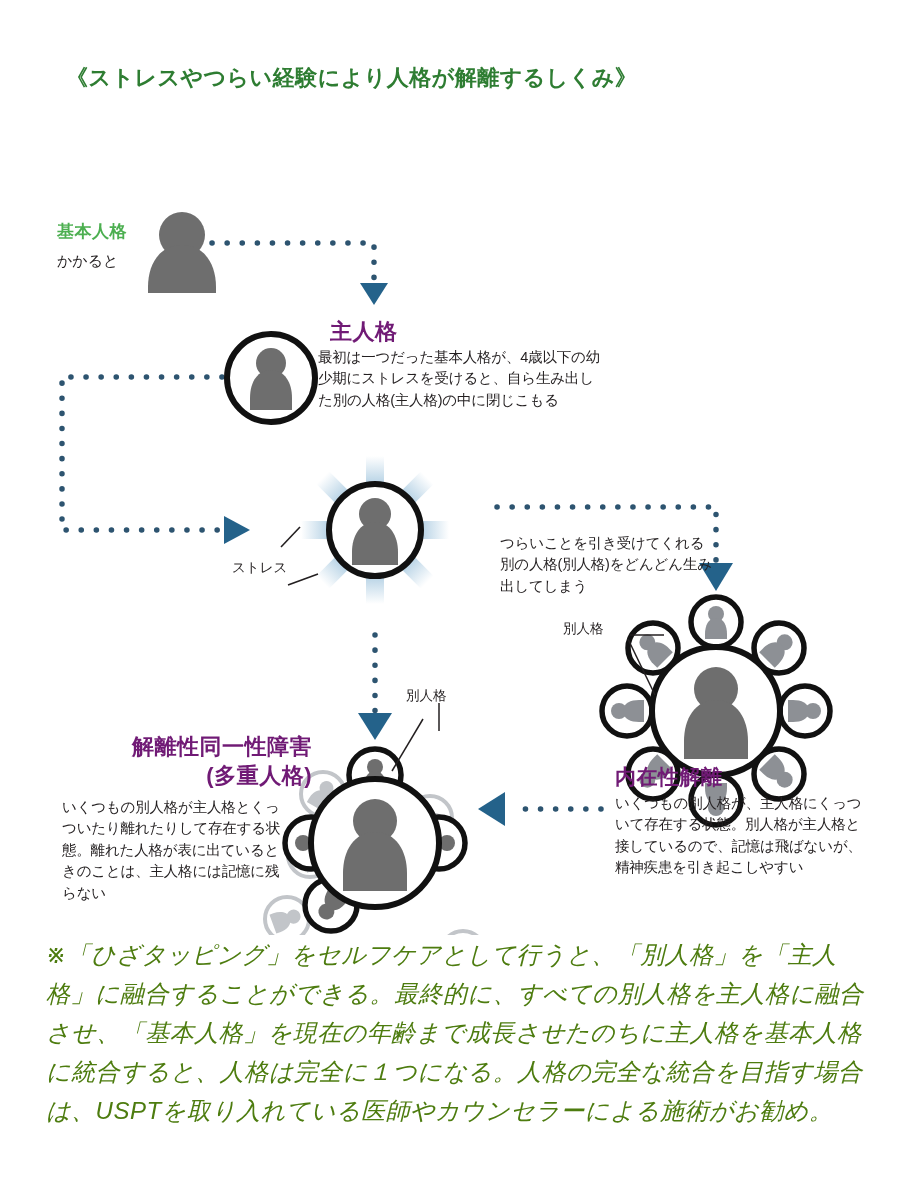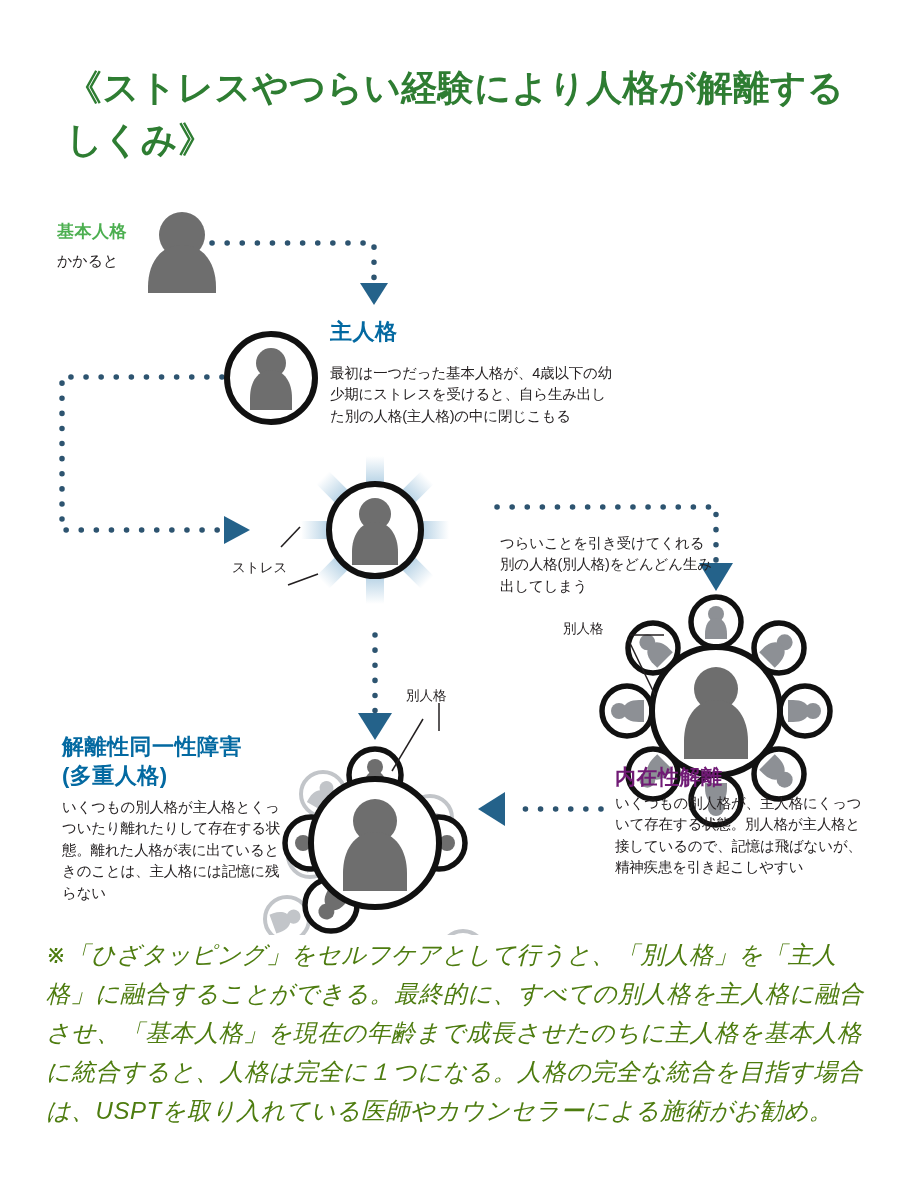--- a/index.html
+++ b/index.html
@@ -6,42 +6,42 @@
   body{
     width:910px;height:1200px;position:relative;overflow:hidden;
     font-family:"Liberation Sans","DejaVu Sans",sans-serif;
     color:#231f20;
   }
   .page{position:relative;width:910px;height:1200px;}
 
   
   #title{
     position:absolute;left:66px;top:62px;width:800px;
-    font-size:36px;font-weight:bold;line-height:1.45;
+    font-size:22px;font-weight:bold;line-height:1.45;
     color:#2e7d32;letter-spacing:.5px;
   }
 
   
   #diagram{position:absolute;left:0;top:195px;width:910px;height:740px;}
   #svgLayer{position:absolute;left:0;top:0;width:910px;height:740px;}
 
   .lbl{position:absolute;}
   .hdr-green{color:#4caf50;font-weight:bold;font-size:17px;letter-spacing:.5px;}
-  .hdr-blue{color:#0369a1;font-weight:bold;font-size:22px;letter-spacing:.5px;}
+  .hdr-blue{color:#701a75;font-weight:bold;font-size:22px;letter-spacing:.5px;text-align:right;}
   .hdr-magenta{color:#701a75;font-weight:bold;font-size:21px;letter-spacing:.5px;}
   .sub{color:#231f20;font-size:15px;line-height:1.45;}
   .body-txt{color:#231f20;font-size:14.5px;line-height:1.48;letter-spacing:-.2px;}
   .tiny{color:#231f20;font-size:13px;line-height:1.4;}
 
   
   #basic-name{left:57px;top:25px;}
   #basic-sub{left:57px;top:55px;}
 
   #main-name{left:330px;top:122px;}
-  #main-desc{left:330px;top:152px;width:285px;margin-top:16px;}
+  #main-desc{left:318px;top:152px;width:285px;}
 
   #growth-note{left:88px;top:222px;width:200px;}
 
   #stress-label{left:232px;top:364px;font-size:13.5px;}
 
   #alt-gen-note{left:500px;top:338px;width:215px;}
 
   #alt-label-right{left:563px;top:425px;font-size:13.5px;}
   #inner-name{left:615px;top:568px;}
   #inner-desc{left:615px;top:598px;width:258px;}

